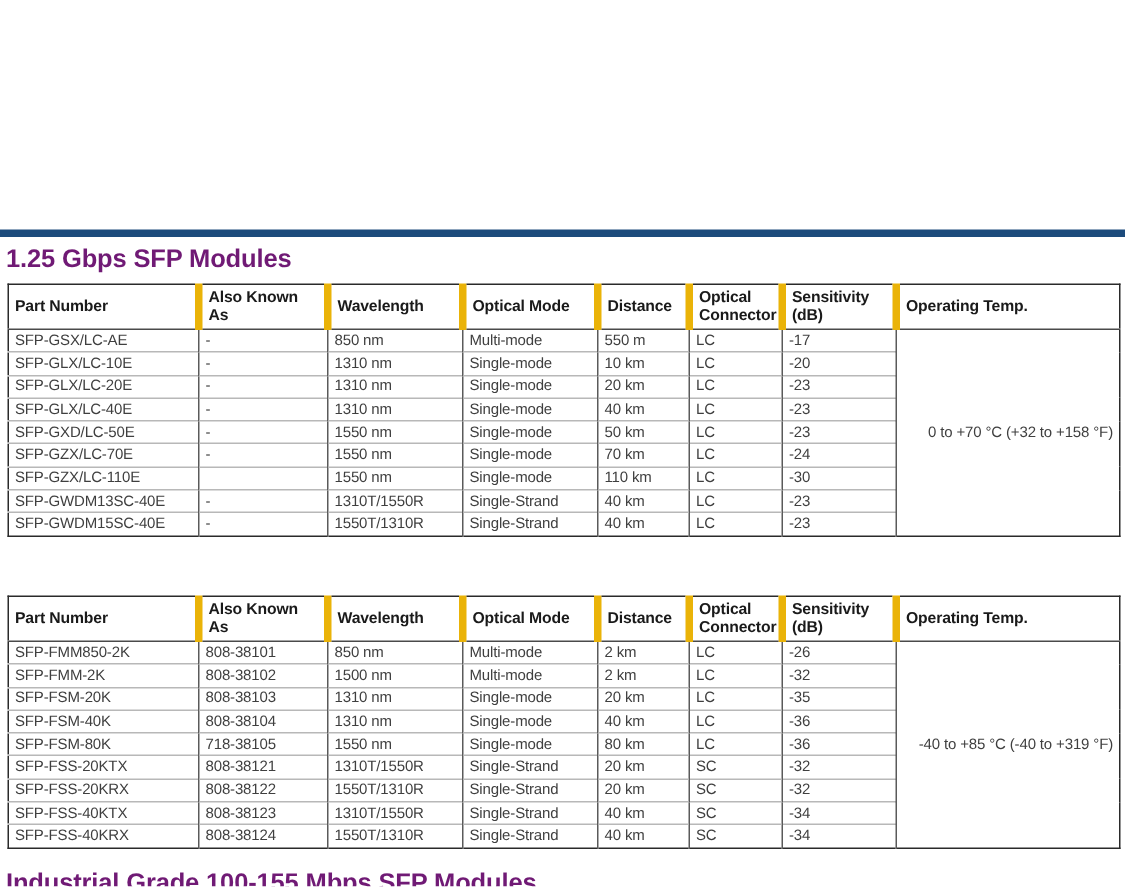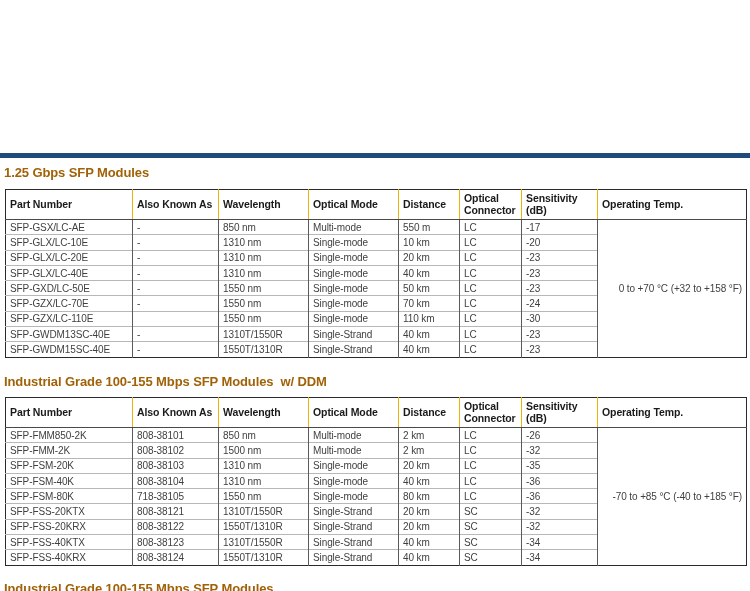--- a/index.html
+++ b/index.html
@@ -15,24 +15,24 @@
   .rule {
     position: absolute;
     left: 0; top: 153px;
     width: 750px; height: 5px;
     background: #1c4b7c;
   }
   .sec-heading {
     position: absolute;
     left: 4px;
     margin: 0;
-    font-size: 13px;
+    font-size: 17px;
     line-height: 14px;
     font-weight: bold;
-    color: #a16207;
+    color: #701a75;
     white-space: pre;
     text-align: center;
   }
   #sec1-heading { top: 166px; }
   #sec2-heading { top: 375px; }
   #sec3-heading { top: 582px; }
 
   table.spec {
     position: absolute;
     left: 5px;
@@ -55,21 +55,21 @@
   col.c7 { width: 149px; }
 
   .spec th {
     font-size: 10.5px;
     font-weight: bold;
     color: #1a1a1a;
     text-align: left;
     vertical-align: middle;
     padding: 1px 4px;
     height: 27px;
-    border-left: 1px solid #eab308;
+    border-left: 5px solid #eab308;
     border-bottom: 1px solid #4a4a4a;
     white-space: pre-line;
     line-height: 1.12;
   }
   .spec th:first-child { border-left: none; }
   .spec th.th-temp { }
 
   .spec td {
     font-size: 10px;
     color: #3f3f3f;
@@ -202,21 +202,20 @@
           <td>-</td>
           <td>1550T/1310R</td>
           <td>Single-Strand</td>
           <td>40 km</td>
           <td>LC</td>
           <td>-23</td>
         </tr>
       </tbody>
     </table>
 
-  <h2 class="sec-heading" id="sec2-heading">Industrial Grade 100-155 Mbps SFP Modules  w/ DDM</h2>
 
   <table class="spec" id="table-1">
       <colgroup>
         <col class="c0">
         <col class="c1">
         <col class="c2">
         <col class="c3">
         <col class="c4">
         <col class="c5">
         <col class="c6">
@@ -238,21 +237,21 @@
       </thead>
       <tbody>
         <tr>
           <td>SFP-FMM850-2K</td>
           <td>808-38101</td>
           <td>850 nm</td>
           <td>Multi-mode</td>
           <td>2 km</td>
           <td>LC</td>
           <td>-26</td>
-          <td rowspan="9" class="temp-cell">-70 to +85 °C (-40 to +185 °F)</td>
+          <td rowspan="9" class="temp-cell">-40 to +85 °C (-40 to +319 °F)</td>
         </tr>
         <tr>
           <td>SFP-FMM-2K</td>
           <td>808-38102</td>
           <td>1500 nm</td>
           <td>Multi-mode</td>
           <td>2 km</td>
           <td>LC</td>
           <td>-32</td>
         </tr>

